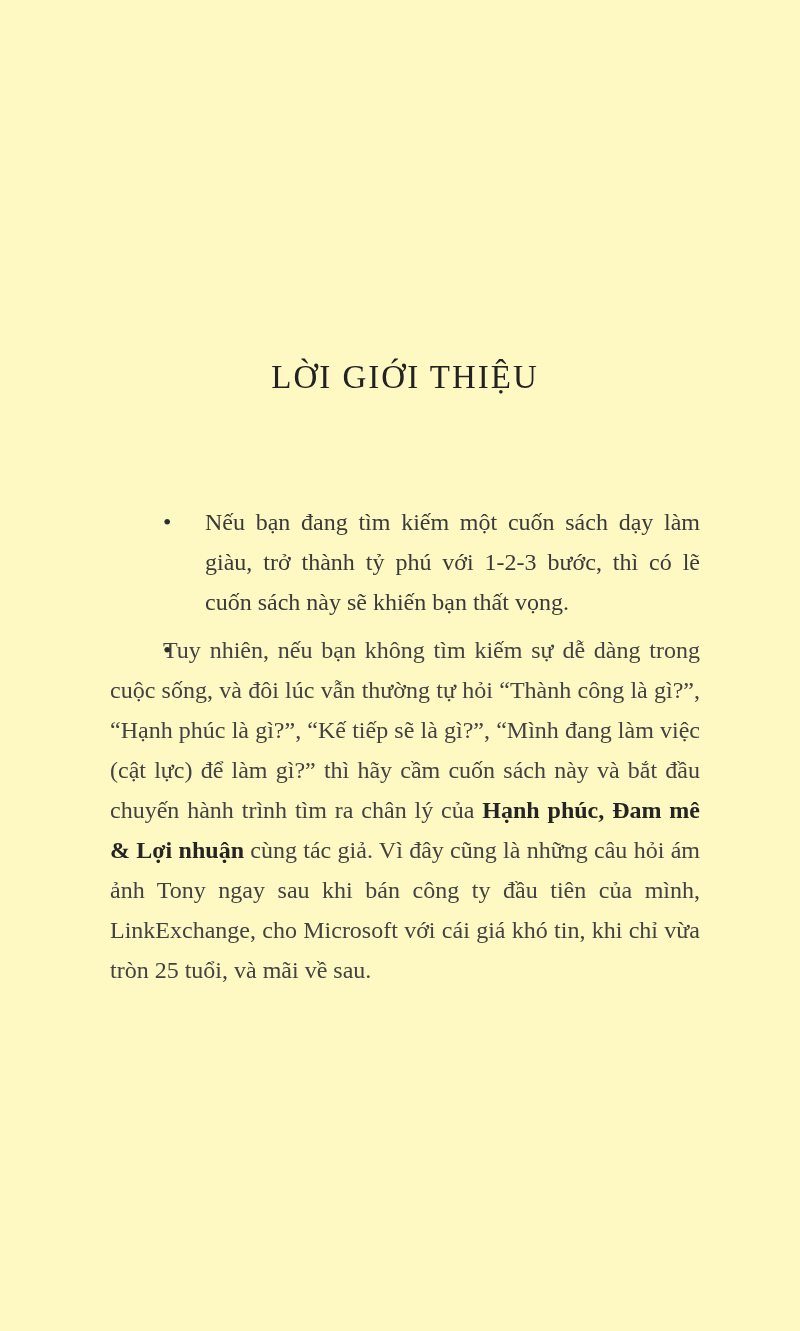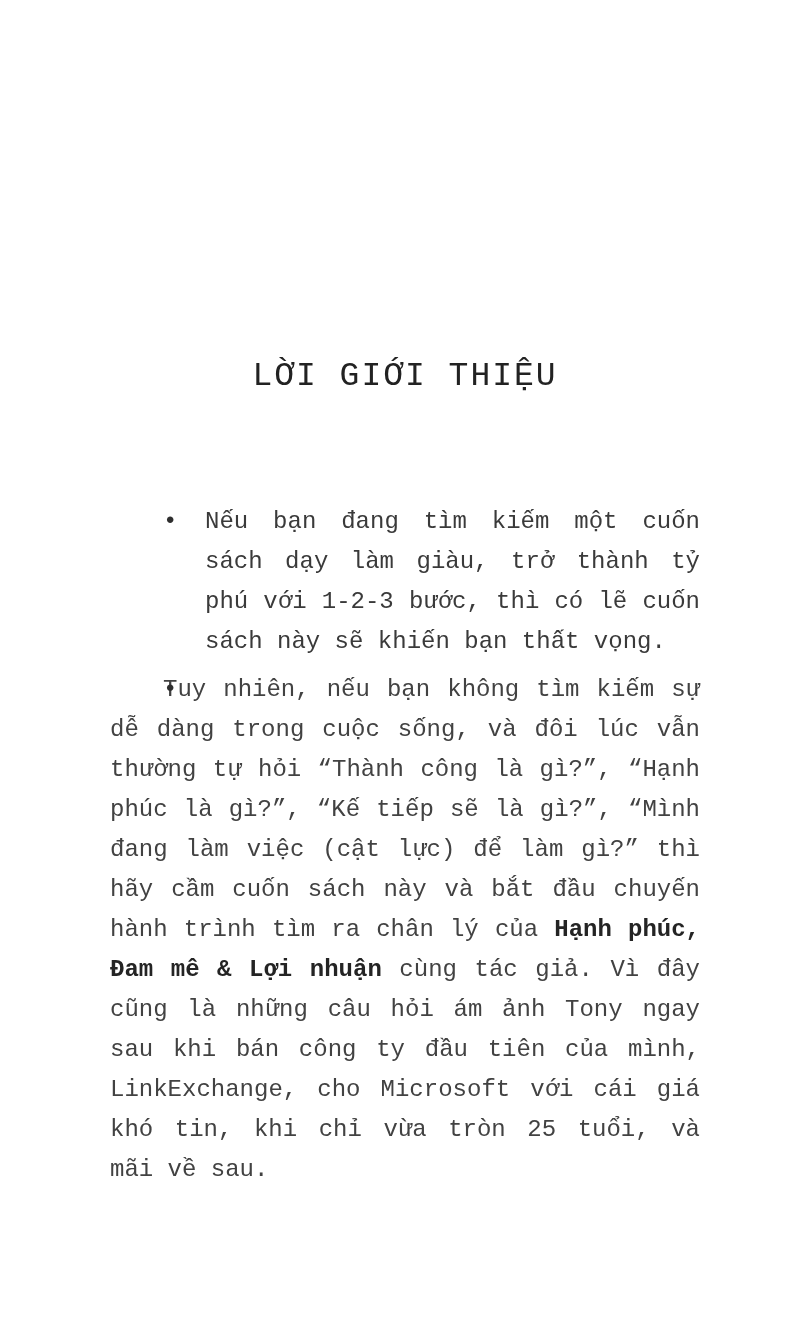--- a/index.html
+++ b/index.html
@@ -5,24 +5,24 @@
   html, body {
     margin: 0;
     padding: 0;
     background: #e9e9e9;
   }
   .page {
     position: relative;
     width: 800px;
     height: 1331px;
     margin: 0 auto;
-    background: #ffffff;
+    background: #fef9c3;
     box-sizing: border-box;
     padding: 356px 100px 0 110px;
-    font-family: Liberation Mono, monospace;
+    font-family: Liberation Serif, serif;
     color: #3a3a3a;
     overflow: hidden;
   }
   .title {
     margin: 0 0 104px 0;
     font-size: 33px;
     font-weight: 400;
     letter-spacing: 2px;
     text-align: center;
     color: #222222;

